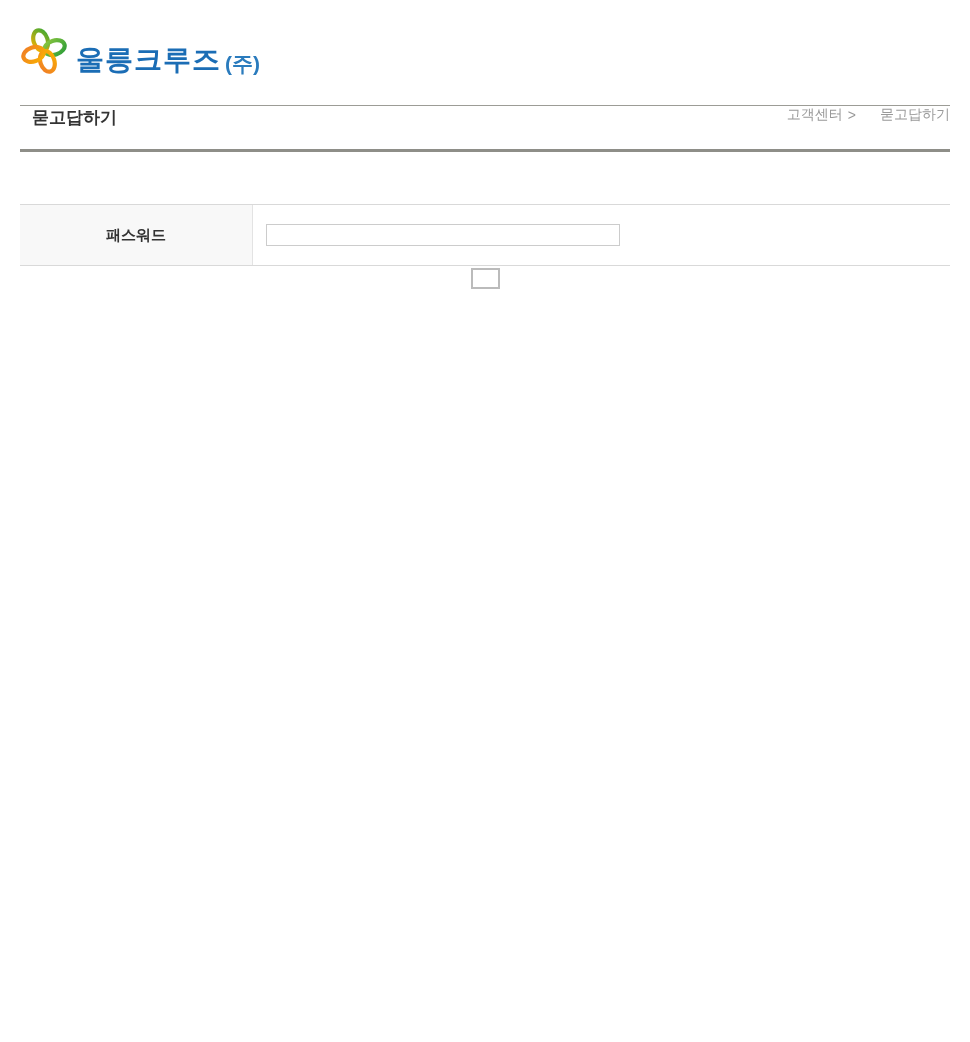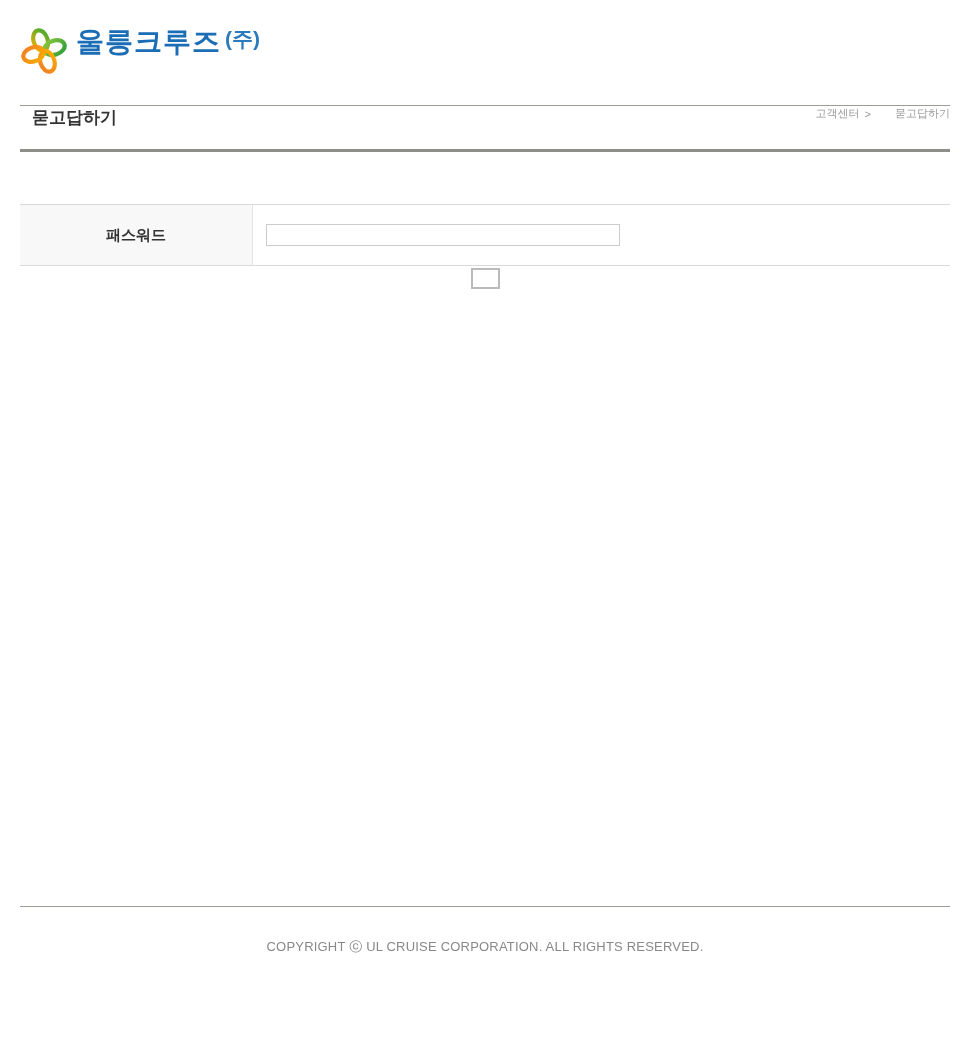--- a/index.html
+++ b/index.html
@@ -15,21 +15,21 @@
     margin: 0 20px;
   }
 
   
   .header {
     height: 106px;
     border-bottom: 1px solid #9c9c96;
   }
   .logo {
     display: flex;
-    align-items: flex-start;
+    align-items: flex-end;
     padding-top: 28px;
     padding-left: 1px;
     cursor: pointer;
   }
   .logo-icon { width: 46px; height: 46px; margin-right: 9px; flex: 0 0 auto; }
   .logo-text {
     font-size: 28px;
     font-weight: bold;
     color: #1b6db5;
     letter-spacing: 1px;
@@ -51,21 +51,21 @@
     justify-content: space-between;
     align-items: flex-start;
   }
   .page-title {
     font-size: 17px;
     font-weight: bold;
     color: #333333;
     padding-left: 12px;
   }
   .breadcrumb {
-    font-size: 11px;
+    font-size: 14px;
     color: #999999;
     display: flex;
     align-items: center;
   }
   .crumb { cursor: pointer; }
   .crumb-sep { margin-left: 5px; }
   .crumb-current { margin-left: 24px; }
 
   
   .form-table {
@@ -179,17 +179,14 @@
     <div class="th-cell">패스워드</div>
     <div class="td-cell">
       <input type="password" class="password-input" value="" style="">
     </div>
   </div>
 
   <button class="submit-btn"></button>
 
   <div class="bottom-spacer"></div>
 
-  <div class="footer">
-    <p class="copyright">COPYRIGHT ⓒ UL CRUISE CORPORATION. ALL RIGHTS RESERVED.</p>
-  </div>
 
 </div>
 
 </body></html>

